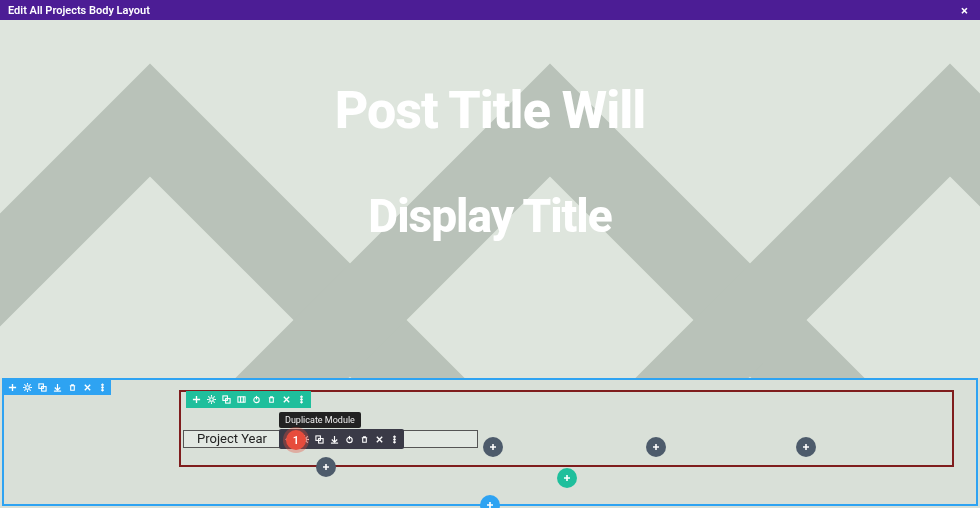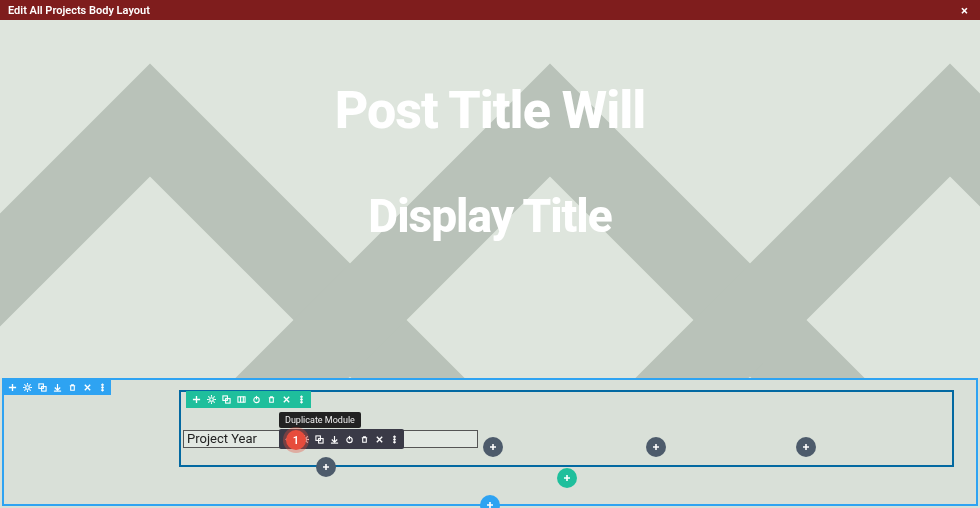--- a/index.html
+++ b/index.html
@@ -9,21 +9,21 @@
     }
     body {
       font-family: -apple-system, BlinkMacSystemFont, "Segoe UI", Roboto, Helvetica, Arial, sans-serif;
       width: 980px;
       height: 508px;
       overflow: hidden;
       background: #d9e0d8;
       position: relative;
     }
     .header-bar {
-      background: #7f1d1d;
+      background: #4c1d95;
       color: white;
       height: 20px;
       display: flex;
       align-items: center;
       justify-content: space-between;
       padding: 0 8px;
       font-size: 11px;
       font-weight: 600;
     }
     .close-x {
@@ -89,21 +89,21 @@
       color: white;
       font-size: 9px;
       cursor: pointer;
     }
     .row-outline {
       position: absolute;
       left: 175px;
       right: 22px;
       top: 10px;
       height: 77px;
-      border: 2px solid #0369a1;
+      border: 2px solid #7f1d1d;
     }
     .row-toolbar {
       position: absolute;
       top: -1px;
       left: 5px;
       background: #1fbf9c;
       height: 17px;
       display: flex;
       align-items: center;
       padding: 0 5px;
@@ -121,21 +121,21 @@
     }
     .module-box {
       position: absolute;
       left: 2px;
       top: 38px;
       width: 295px;
       height: 18px;
       border: 1px solid #555;
       background: rgba(255,255,255,0.25);
       font-size: 13px;
-      padding-left: 3px;
+      padding-left: 13px;
       line-height: 16px;
       color: #222;
     }
     .module-toolbar {
       position: absolute;
       top: 37px;
       left: 98px;
       background: #3a3a47;
       height: 20px;
       display: flex;

